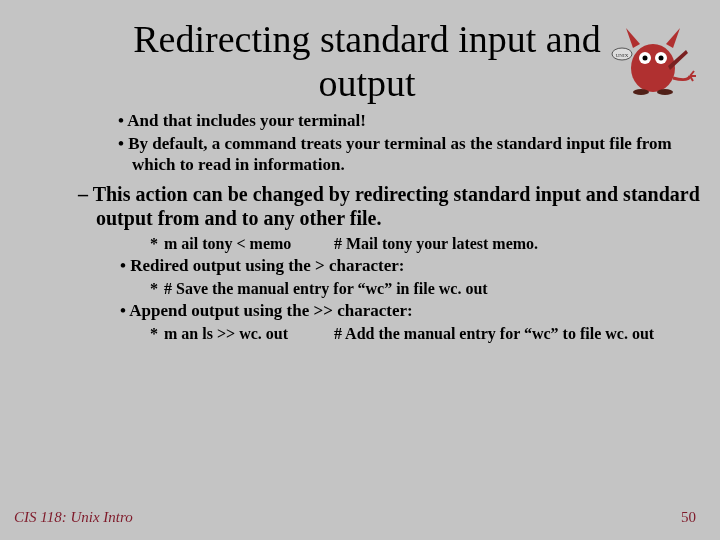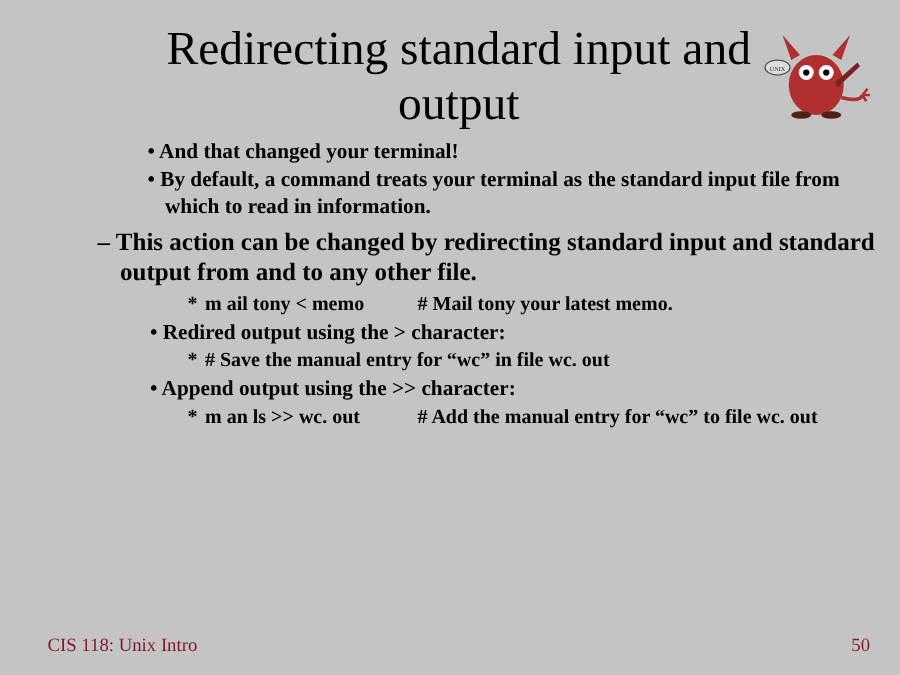--- a/index.html
+++ b/index.html
@@ -77,24 +77,25 @@
     font-weight: bold;
     line-height: 1.22;
     margin-top: 2px;
     margin-bottom: 2px;
   }
   .l4star { width: 14px; flex: none; }
   .l4cmd { width: 170px; flex: none; }
   .l4note { flex: 1; }
   .footer-left {
     position: absolute;
-    left: 38px;
+    left: 14px;
     bottom: 14px;
     font-size: 15px;
     color: #7f1a2a;
+    font-style: italic;
   }
   .footer-right {
     position: absolute;
     right: 24px;
     bottom: 14px;
     font-size: 15px;
     color: #7f1a2a;
   }
 </style>
 </head>
@@ -116,21 +117,21 @@
       <ellipse cx="14" cy="36" rx="10" ry="6" fill="#ddd" stroke="#555" stroke-width="1"></ellipse>
       <text x="14" y="39" font-size="5" text-anchor="middle" fill="#333">UNIX</text>
       <ellipse cx="33" cy="74" rx="8" ry="3" fill="#502018"></ellipse>
       <ellipse cx="57" cy="74" rx="8" ry="3" fill="#502018"></ellipse>
       <path d="M65 60 Q80 64 82 58" stroke="#b03030" stroke-width="3" fill="none"></path>
       <path d="M82 58 L86 53 M82 58 L88 58 M82 58 L85 63" stroke="#b03030" stroke-width="2"></path>
     </svg>
   </div>
 
 
-  <p class="l2sub">And that changed your terminal!</p>
+  <p class="l2sub">And that includes your terminal!</p>
   <p class="l2sub">By default, a command treats your terminal as the standard input file from which to read in information.</p>
 
   <p class="l2dash">This action can be changed by redirecting standard input and standard output from and to any other file.</p>
 
   <div class="l4row">
     <span class="l4star">*</span>
     <span class="l4cmd">m ail tony &lt; memo</span>
     <span class="l4note"># Mail tony your latest memo.</span>
   </div>
 

